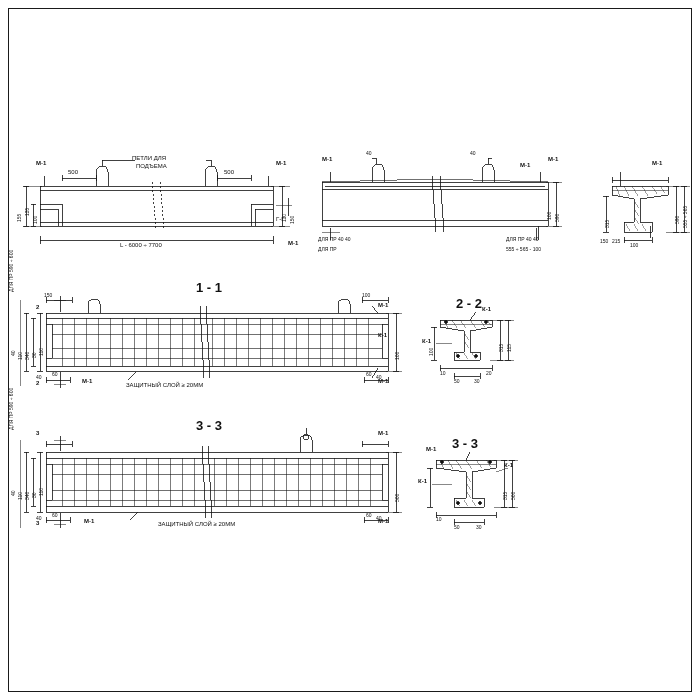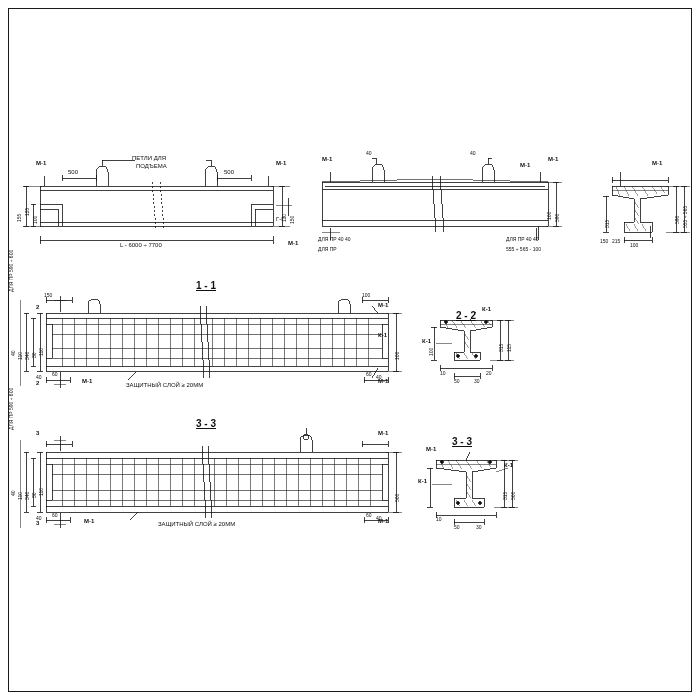--- a/index.html
+++ b/index.html
@@ -3,21 +3,21 @@
 <meta charset="utf-8">
 <style>
   html,body{margin:0;padding:0;background:#ffffff;}
   body{width:700px;height:700px;overflow:hidden;font-family:"Liberation Sans",sans-serif;}
   #sheet{position:relative;width:700px;height:700px;background:#fff;}
   .frame{position:absolute;left:8px;top:8px;width:682px;height:682px;border:1px solid #1a1a1a;}
   svg{position:absolute;left:0;top:0;width:700px;height:700px;}
   .lbl{position:absolute;font-family:"Liberation Sans",sans-serif;color:#111;white-space:nowrap;}
   .t5{font-size:5px;}
   .t6{font-size:6px;}
-  .t8{font-size:10px;text-decoration:underline;}
+  .t8{font-size:13px;}
   .b{font-weight:bold;}
   .rot90{transform:rotate(-90deg);transform-origin:0 0;}
 </style>
 </head>
 <body>
 
 <div id="sheet">
   <div class="frame"></div>
 
   <svg viewBox="0 0 700 700">
@@ -452,21 +452,21 @@
   <div class="lbl t5 rot90" style="left:394px;top:360px;">100</div>
   <div class="lbl t5" style="left:52px;top:371px;">60</div>
   <div class="lbl t5" style="left:366px;top:371px;">60</div>
   <div class="lbl t5" style="left:36px;top:374px;">40</div>
   <div class="lbl t5" style="left:376px;top:374px;">40</div>
   <div class="lbl t5" style="left:44px;top:292px;">150</div>
   <div class="lbl t5" style="left:362px;top:292px;">100</div>
   <div class="lbl t5 rot90" style="left:8px;top:292px;">ДЛЯ ПР 590 ÷ 600</div>
   <div class="lbl t6 b" style="left:378px;top:332px;">К-1</div>
 
-  <div class="lbl t8 b" style="left:456px;top:296px;margin-top:14px;">2 - 2</div>
+  <div class="lbl t8 b" style="left:456px;top:296px;">2 - 2</div>
   <div class="lbl t6 b" style="left:482px;top:306px;">К-1</div>
   <div class="lbl t6 b" style="left:422px;top:338px;">К-1</div>
   <div class="lbl t5 rot90" style="left:498px;top:352px;">315</div>
   <div class="lbl t5 rot90" style="left:506px;top:352px;">115</div>
   <div class="lbl t5 rot90" style="left:428px;top:356px;">100</div>
   <div class="lbl t5" style="left:440px;top:370px;">10</div>
   <div class="lbl t5" style="left:454px;top:378px;">50</div>
   <div class="lbl t5" style="left:474px;top:378px;">30</div>
   <div class="lbl t5" style="left:486px;top:370px;">20</div>
 

